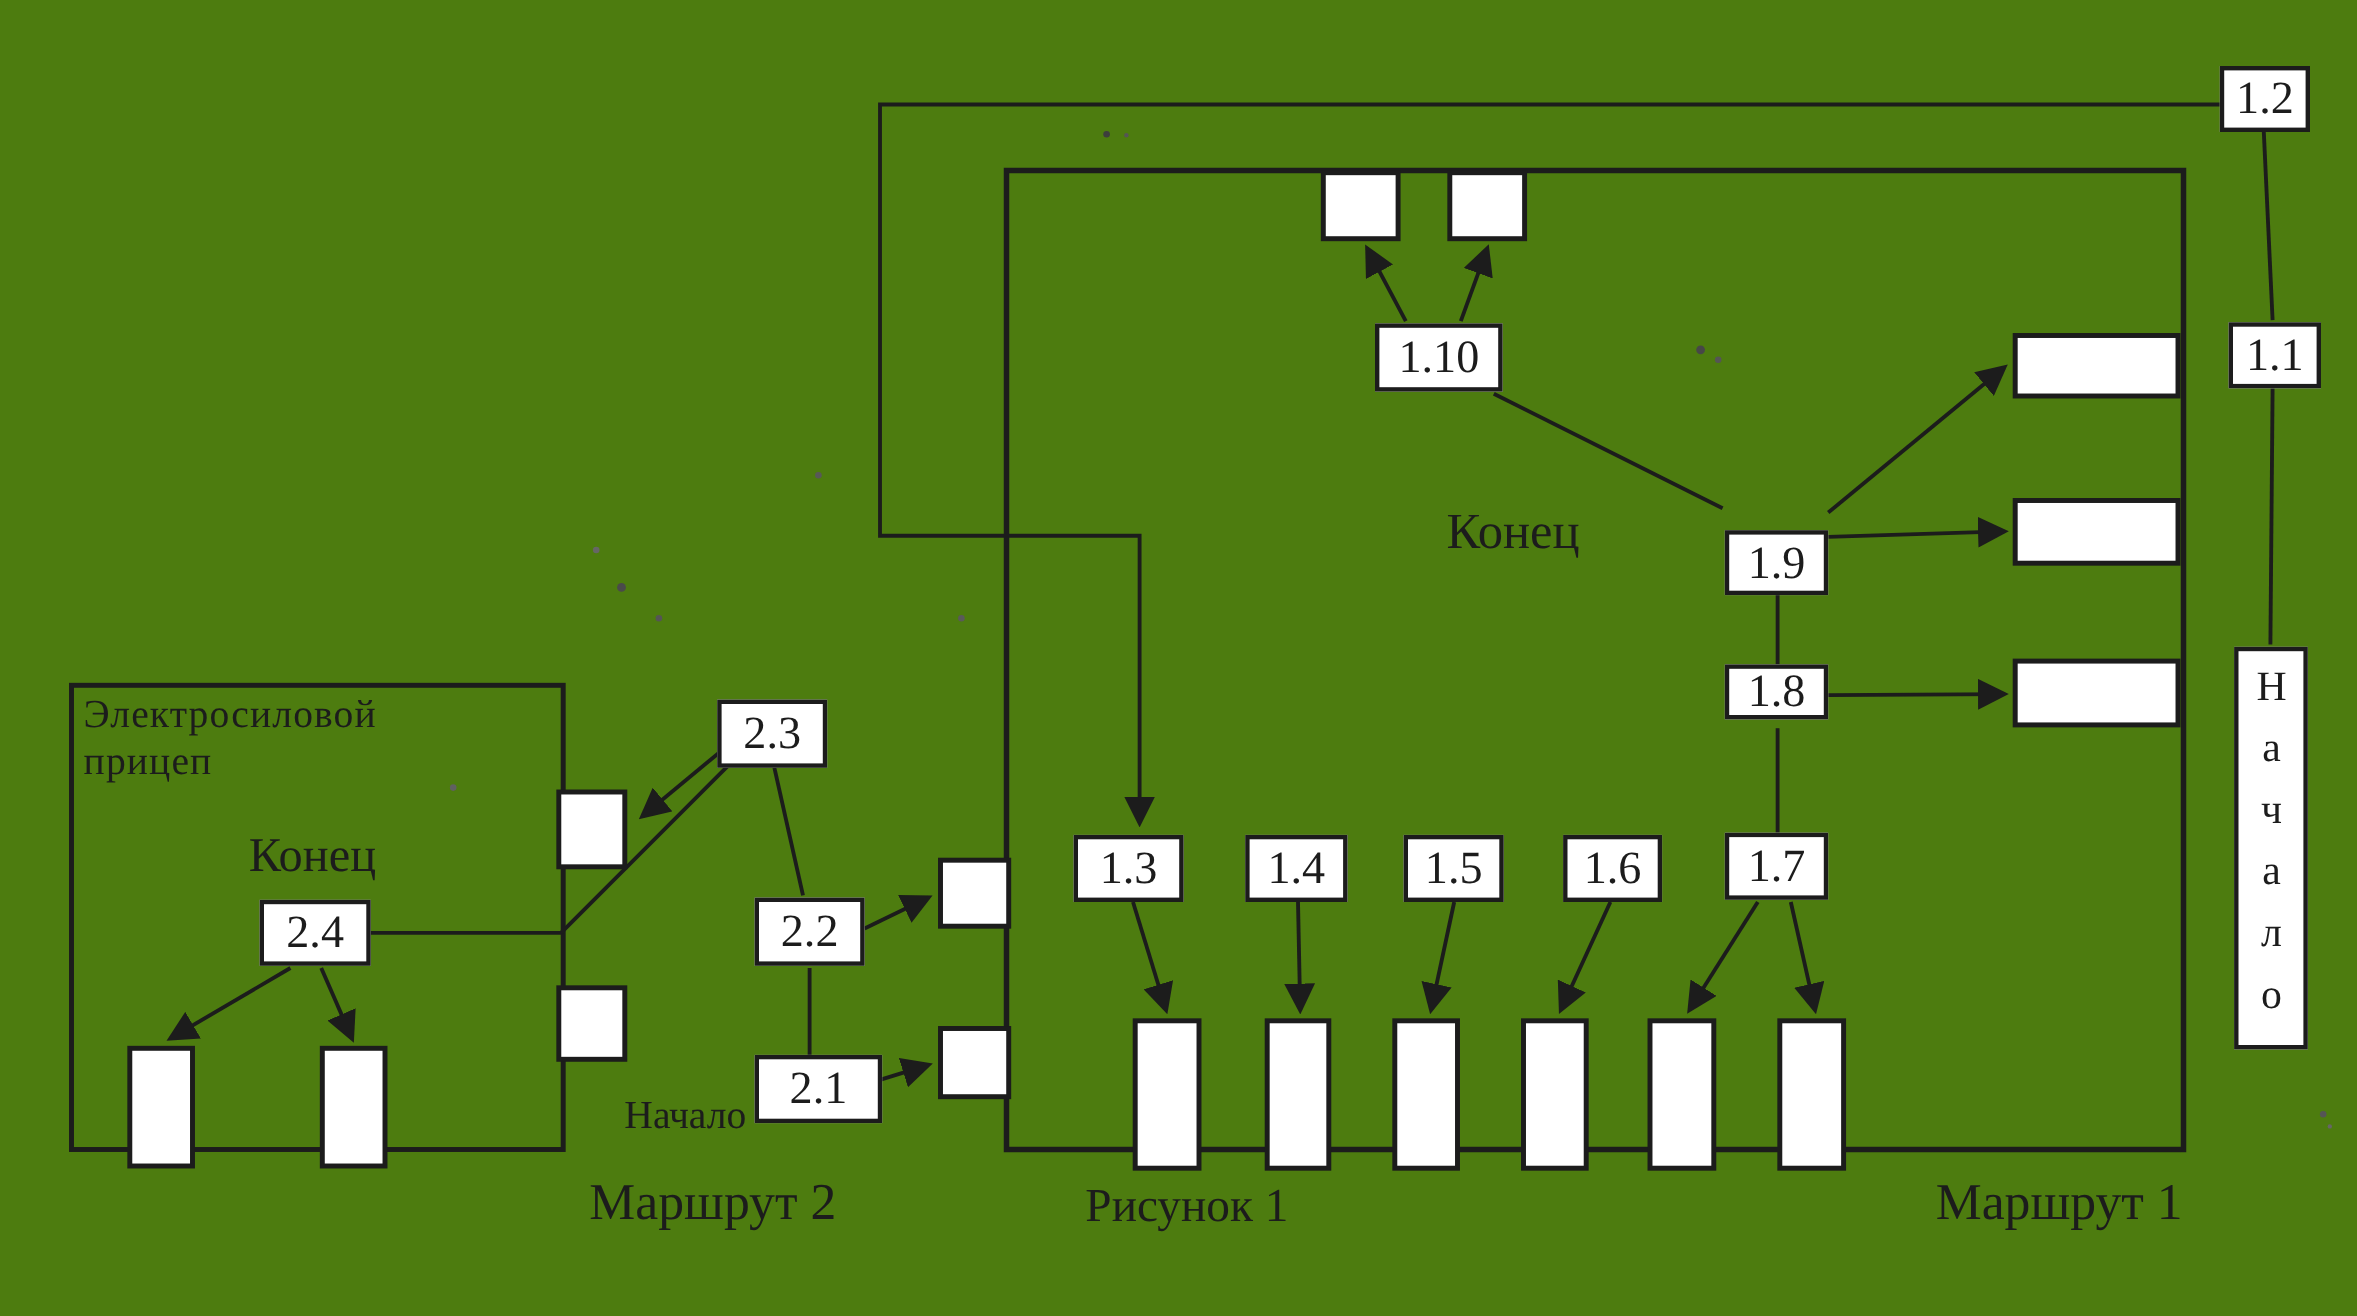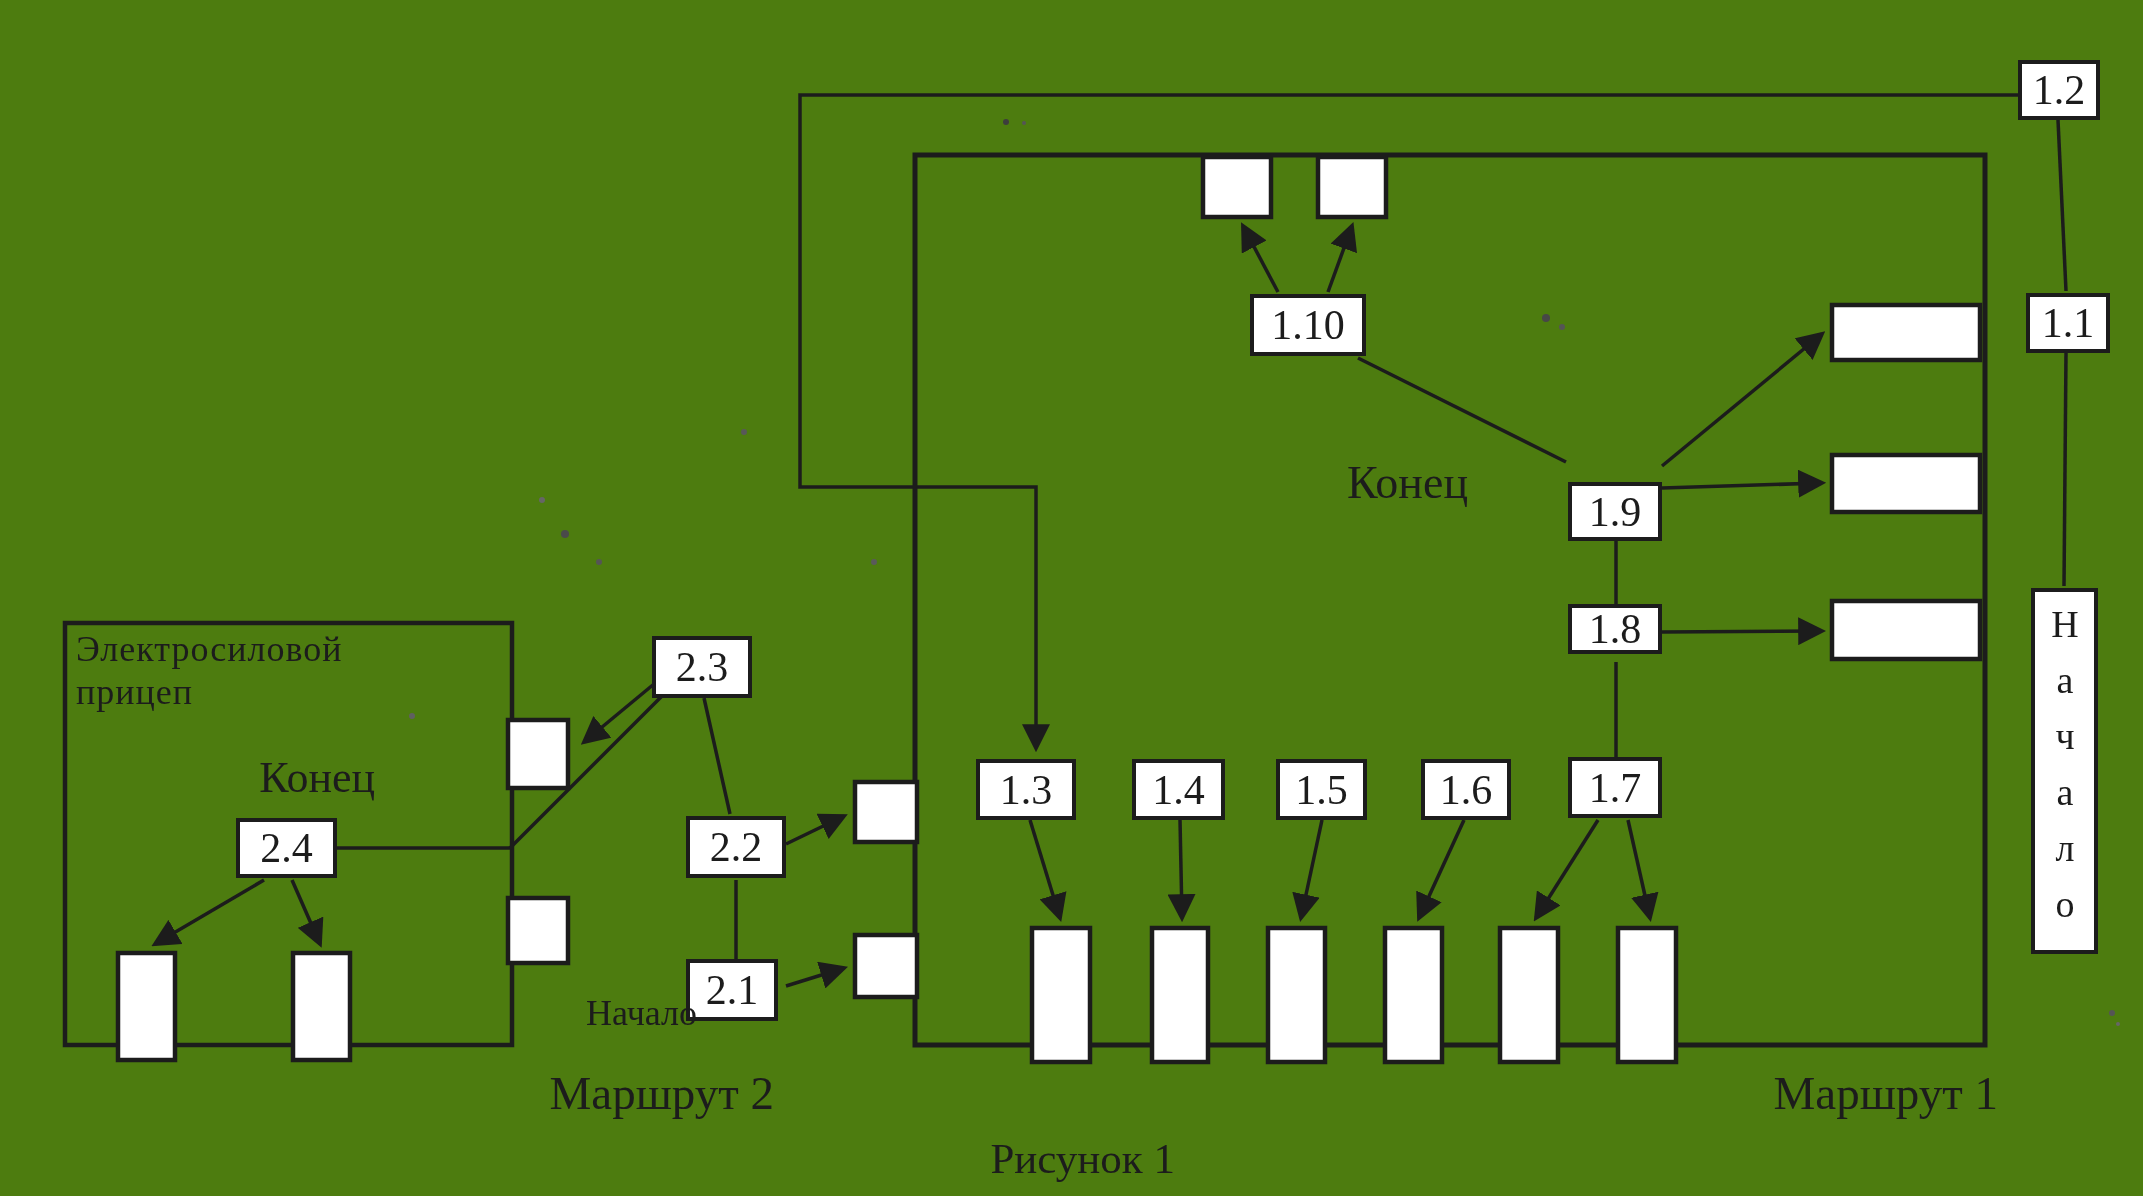--- a/index.html
+++ b/index.html
@@ -5,21 +5,21 @@
   * { margin:0; padding:0; box-sizing:border-box; }
   html, body { background:#ffffff; }
   body { font-family:"Liberation Serif", serif; color:#1c1c1c; }
   .canvas { position:relative; width:2143px; height:1196px; background:#4d7c0f; overflow:hidden; }
   .wires { position:absolute; left:0; top:0; }
   .nodebox {
     position:absolute; display:flex; align-items:center; justify-content:center;
     border:4px solid #1c1c1c; background:#ffffff; font-size:42px; line-height:1;
   }
   .label { position:absolute; white-space:nowrap; }
-  .center { text-align:right; }
+  .center { text-align:center; }
   .trailer-title { font-size:36px; line-height:1.2; letter-spacing:1px; }
   .konets { font-size:44px; }
   .small { font-size:36px; }
   .route-name { font-size:47px;margin-top:18px; }
   .caption { font-size:43px; }
   .vbox {
     position:absolute; border:4px solid #1c1c1c; background:#ffffff;
     writing-mode:vertical-rl; text-orientation:upright; text-align:center;
     font-size:38px; letter-spacing:14px; line-height:59px;
   }
@@ -104,30 +104,30 @@
   <div class="nodebox" style="left:1568px;top:482px;width:94px;height:59px">1.9</div>
   <div class="nodebox" style="left:1568px;top:604px;width:94px;height:50px">1.8</div>
   <div class="nodebox" style="left:1568px;top:757px;width:94px;height:61px">1.7</div>
   <div class="nodebox" style="left:976px;top:759px;width:100px;height:61px">1.3</div>
   <div class="nodebox" style="left:1132px;top:759px;width:93px;height:61px">1.4</div>
   <div class="nodebox" style="left:1276px;top:759px;width:91px;height:61px">1.5</div>
   <div class="nodebox" style="left:1421px;top:759px;width:90px;height:61px">1.6</div>
 
   <div class="nodebox" style="left:652px;top:636px;width:100px;height:62px">2.3</div>
   <div class="nodebox" style="left:686px;top:816px;width:100px;height:62px">2.2</div>
-  <div class="nodebox" style="left:686px;top:959px;width:92px;height:62px">2.1</div>
+  <div class="nodebox" style="left:686px;top:959px;width:116px;height:62px">2.1</div>
   <div class="nodebox" style="left:236px;top:818px;width:101px;height:60px">2.4</div>
 
   <div class="label trailer-title" style="left:76px;top:628px;width:420px">
     <div>Электросиловой</div>
     <div>прицеп</div>
   </div>
   <div class="label konets center" style="left:193px;top:752px;width:182px">Конец</div>
   <div class="label konets center" style="left:1283px;top:456px;width:185px;font-size:46px">Конец</div>
   <div class="label small center" style="left:549px;top:992px;width:148px">Начало</div>
   <div class="label route-name center" style="left:522px;top:1048px;width:252px">Маршрут 2</div>
   <div class="label route-name center" style="left:1746px;top:1048px;width:252px">Маршрут 1</div>
-  <div class="label caption center" style="left:983px;top:1134px;width:192px">Рисунок 1</div>
+  <div class="label caption center" style="left:983px;top:1072px;width:192px">Рисунок 1</div>
 
   <div class="vbox" style="left:2031px;top:588px;width:67px;height:366px">Начало</div>
 
   <div class="speck"></div>
 </div>
 
 </body></html>

